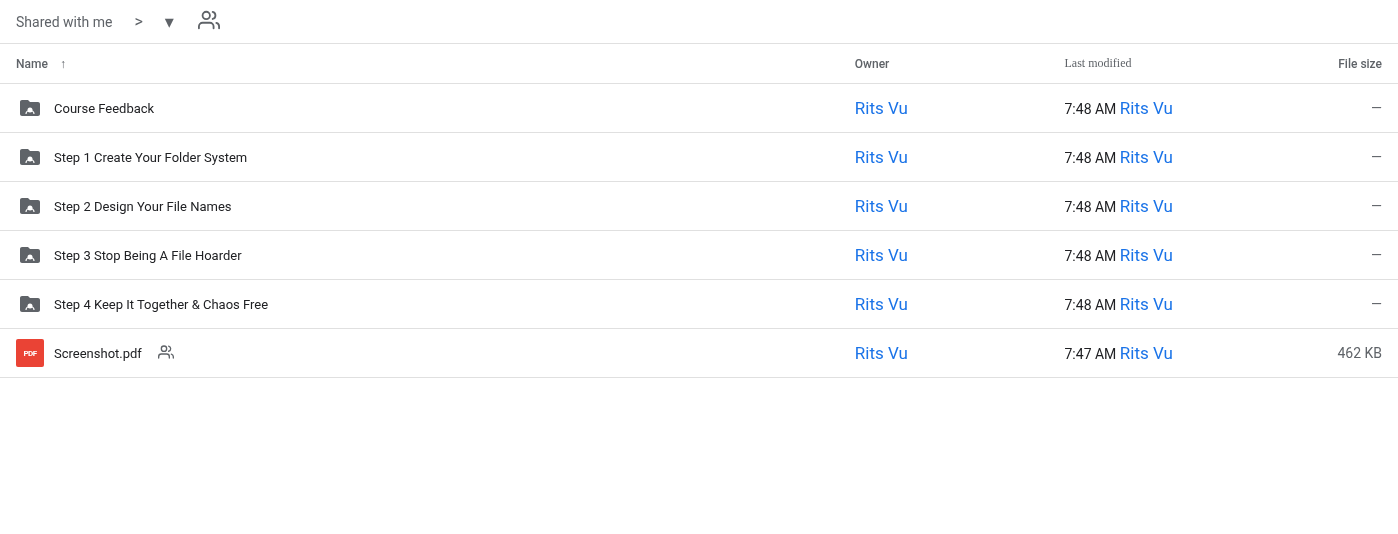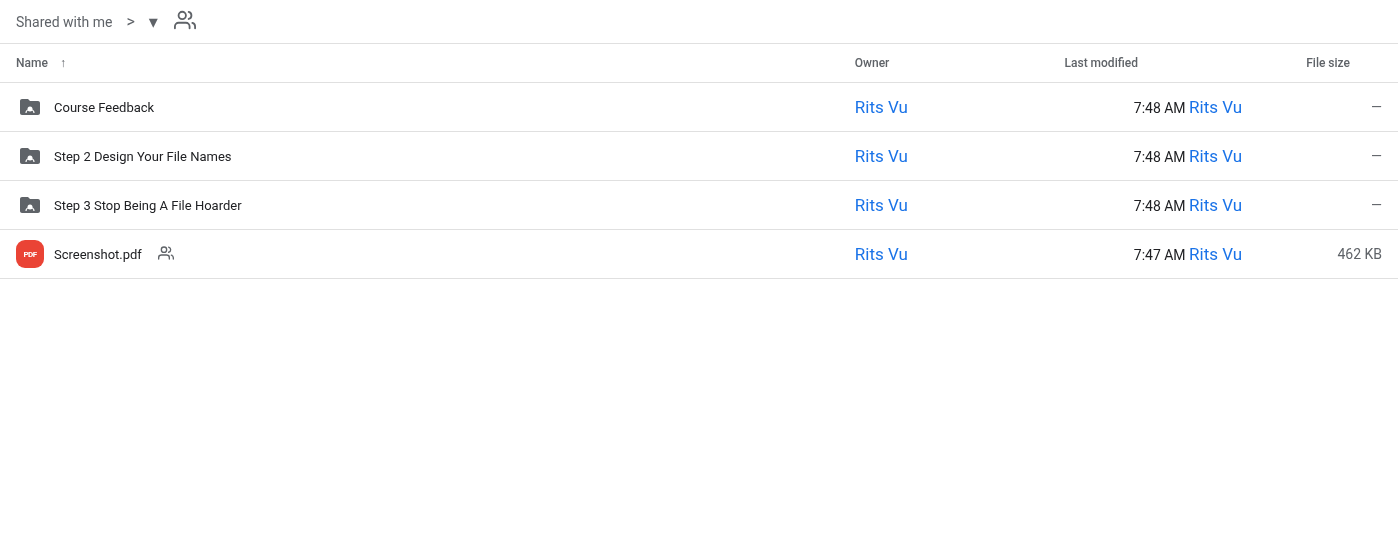--- a/index.html
+++ b/index.html
@@ -17,21 +17,21 @@
       min-height: 534px;
     }
 
     
     .breadcrumb-bar {
       display: flex;
       align-items: center;
       padding: 8px 16px;
       height: 44px;
       border-bottom: 1px solid #e0e0e0;
-      gap: 12px;
+      gap: 20px;
     }
 
     .breadcrumb-link {
       color: #5f6368;
       font-size: 14px;
       cursor: pointer;
       text-decoration: none;
     }
 
     .breadcrumb-separator {
@@ -84,25 +84,26 @@
     .file-table th.col-name {
       width: 60%;
     }
 
     .file-table th.col-owner {
       width: 15%;
     }
 
     .file-table th.col-modified {
       width: 15%;
+      font-family: Liberation Serif, serif;
     }
 
     .file-table th.col-size {
       width: 10%;
-      text-align: center;
+      text-align: right;
     }
 
     .th-name-inner {
       display: flex;
       align-items: center;
       gap: 12px;
     }
 
     .sort-icon {
       font-size: 12px;
@@ -145,21 +146,21 @@
 
     .folder-icon-shared svg {
       width: 24px;
       height: 24px;
     }
 
     .pdf-icon {
       width: 28px;
       height: 28px;
       background: #ea4335;
-      border-radius: 9px;
+      border-radius: 2px;
       display: flex;
       align-items: center;
       justify-content: center;
       flex-shrink: 0;
     }
 
     .pdf-icon-text {
       color: white;
       font-size: 8px;
       font-weight: 700;
@@ -175,21 +176,20 @@
       color: #1a73e8;
       font-size: 17px;
       cursor: pointer;
       text-decoration: none;
     }
 
     .modified-cell {
       font-size: 13px;
       color: #5f6368;
       white-space: nowrap;
-      text-align: right;
     }
 
     .modified-owner {
       color: #1a73e8;
     }
 
     .dash {
       color: #5f6368;
     }
 
@@ -253,38 +253,72 @@
       <tr>
         <td class="col-name">
           <div class="file-name-cell">
             <div class="folder-icon-shared">
       <svg viewBox="0 0 24 24" fill="none" xmlns="http://www.w3.org/2000/svg">
         <path d="M20 6H12L10 4H4C2.9 4 2 4.9 2 6V18C2 19.1 2.9 20 4 20H20C21.1 20 22 19.1 22 18V8C22 6.9 21.1 6 20 6Z" fill="#5f6368"></path>
         <circle cx="12" cy="14" r="2.5" fill="white"></circle>
         <path d="M8 18C8 16 9.8 14.5 12 14.5C14.2 14.5 16 16 16 18" stroke="white" stroke-width="1.2" fill="none"></path>
       </svg>
             </div>
+            <span class="file-name-text">Step 1 Create Your Folder System</span>
+          </div>
+        </td>
+        <td class="col-owner"><a class="owner-link">Rits Vu</a></td>
+        <td class="modified-cell">7:48 AM <a class="modified-owner owner-link">Rits Vu</a></td>
+        <td class="col-size dash">—</td>
+      </tr>
+      <tr>
+        <td class="col-name">
+          <div class="file-name-cell">
+            <div class="folder-icon-shared">
+      <svg viewBox="0 0 24 24" fill="none" xmlns="http://www.w3.org/2000/svg">
+        <path d="M20 6H12L10 4H4C2.9 4 2 4.9 2 6V18C2 19.1 2.9 20 4 20H20C21.1 20 22 19.1 22 18V8C22 6.9 21.1 6 20 6Z" fill="#5f6368"></path>
+        <circle cx="12" cy="14" r="2.5" fill="white"></circle>
+        <path d="M8 18C8 16 9.8 14.5 12 14.5C14.2 14.5 16 16 16 18" stroke="white" stroke-width="1.2" fill="none"></path>
+      </svg>
+            </div>
             <span class="file-name-text">Step 2 Design Your File Names</span>
           </div>
         </td>
         <td class="col-owner"><a class="owner-link">Rits Vu</a></td>
         <td class="modified-cell">7:48 AM <a class="modified-owner owner-link">Rits Vu</a></td>
         <td class="col-size dash">—</td>
       </tr>
       <tr>
         <td class="col-name">
           <div class="file-name-cell">
             <div class="folder-icon-shared">
       <svg viewBox="0 0 24 24" fill="none" xmlns="http://www.w3.org/2000/svg">
         <path d="M20 6H12L10 4H4C2.9 4 2 4.9 2 6V18C2 19.1 2.9 20 4 20H20C21.1 20 22 19.1 22 18V8C22 6.9 21.1 6 20 6Z" fill="#5f6368"></path>
         <circle cx="12" cy="14" r="2.5" fill="white"></circle>
         <path d="M8 18C8 16 9.8 14.5 12 14.5C14.2 14.5 16 16 16 18" stroke="white" stroke-width="1.2" fill="none"></path>
       </svg>
             </div>
             <span class="file-name-text">Step 3 Stop Being A File Hoarder</span>
+          </div>
+        </td>
+        <td class="col-owner"><a class="owner-link">Rits Vu</a></td>
+        <td class="modified-cell">7:48 AM <a class="modified-owner owner-link">Rits Vu</a></td>
+        <td class="col-size dash">—</td>
+      </tr>
+      <tr>
+        <td class="col-name">
+          <div class="file-name-cell">
+            <div class="folder-icon-shared">
+      <svg viewBox="0 0 24 24" fill="none" xmlns="http://www.w3.org/2000/svg">
+        <path d="M20 6H12L10 4H4C2.9 4 2 4.9 2 6V18C2 19.1 2.9 20 4 20H20C21.1 20 22 19.1 22 18V8C22 6.9 21.1 6 20 6Z" fill="#5f6368"></path>
+        <circle cx="12" cy="14" r="2.5" fill="white"></circle>
+        <path d="M8 18C8 16 9.8 14.5 12 14.5C14.2 14.5 16 16 16 18" stroke="white" stroke-width="1.2" fill="none"></path>
+      </svg>
+            </div>
+            <span class="file-name-text">Step 4 Keep It Together &amp; Chaos Free</span>
           </div>
         </td>
         <td class="col-owner"><a class="owner-link">Rits Vu</a></td>
         <td class="modified-cell">7:48 AM <a class="modified-owner owner-link">Rits Vu</a></td>
         <td class="col-size dash">—</td>
       </tr>
       <tr>
         <td class="col-name">
           <div class="file-name-cell">
             <div class="pdf-icon">

